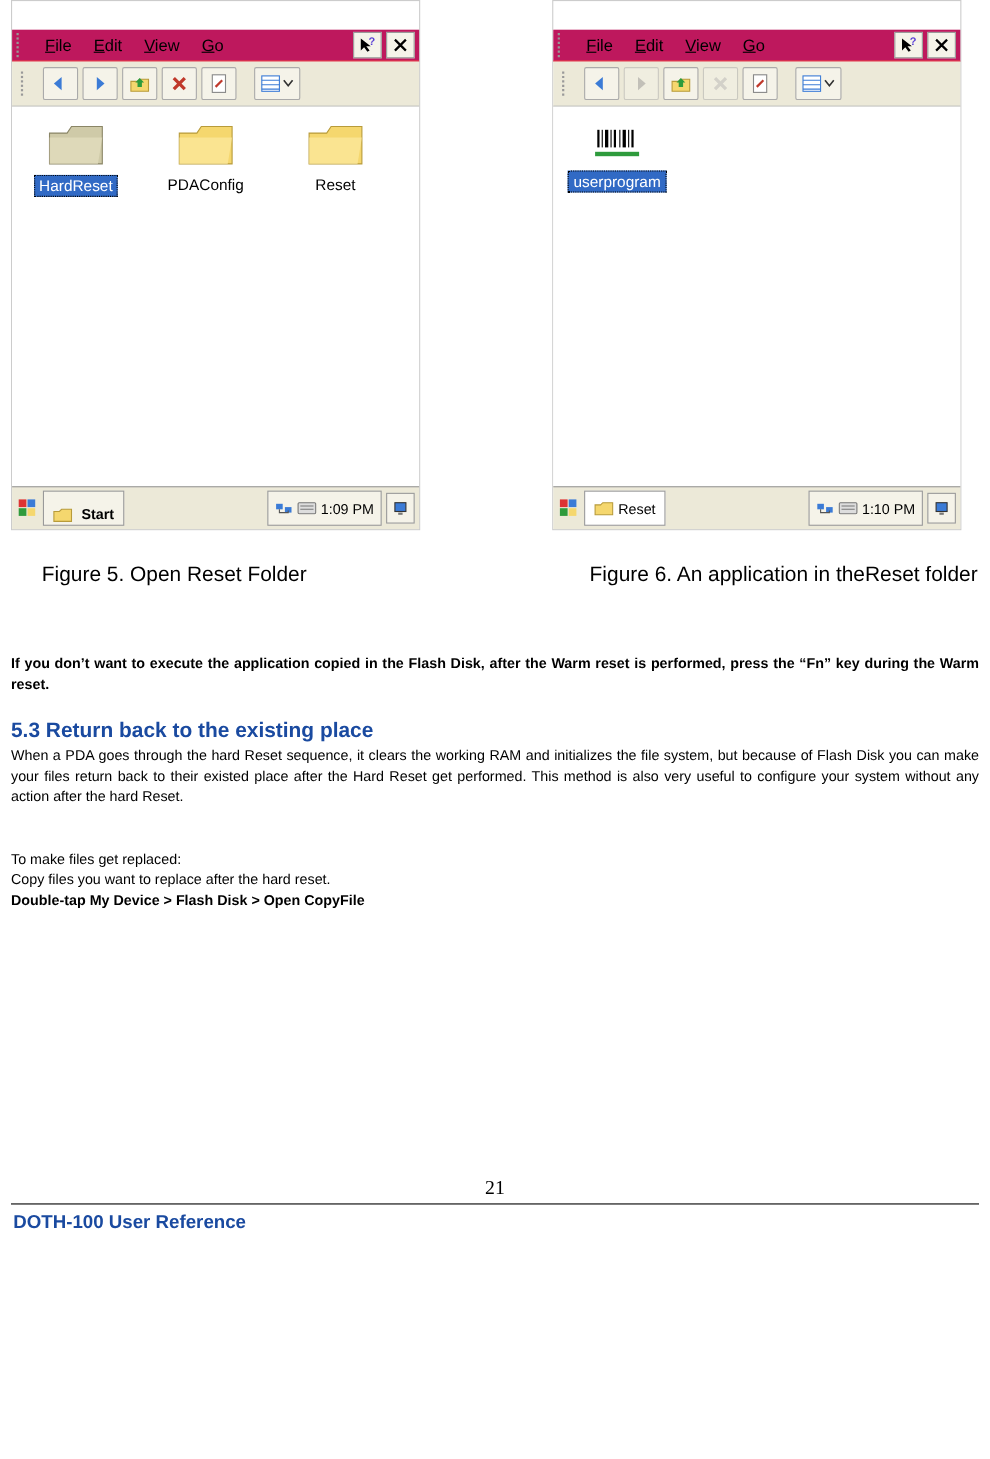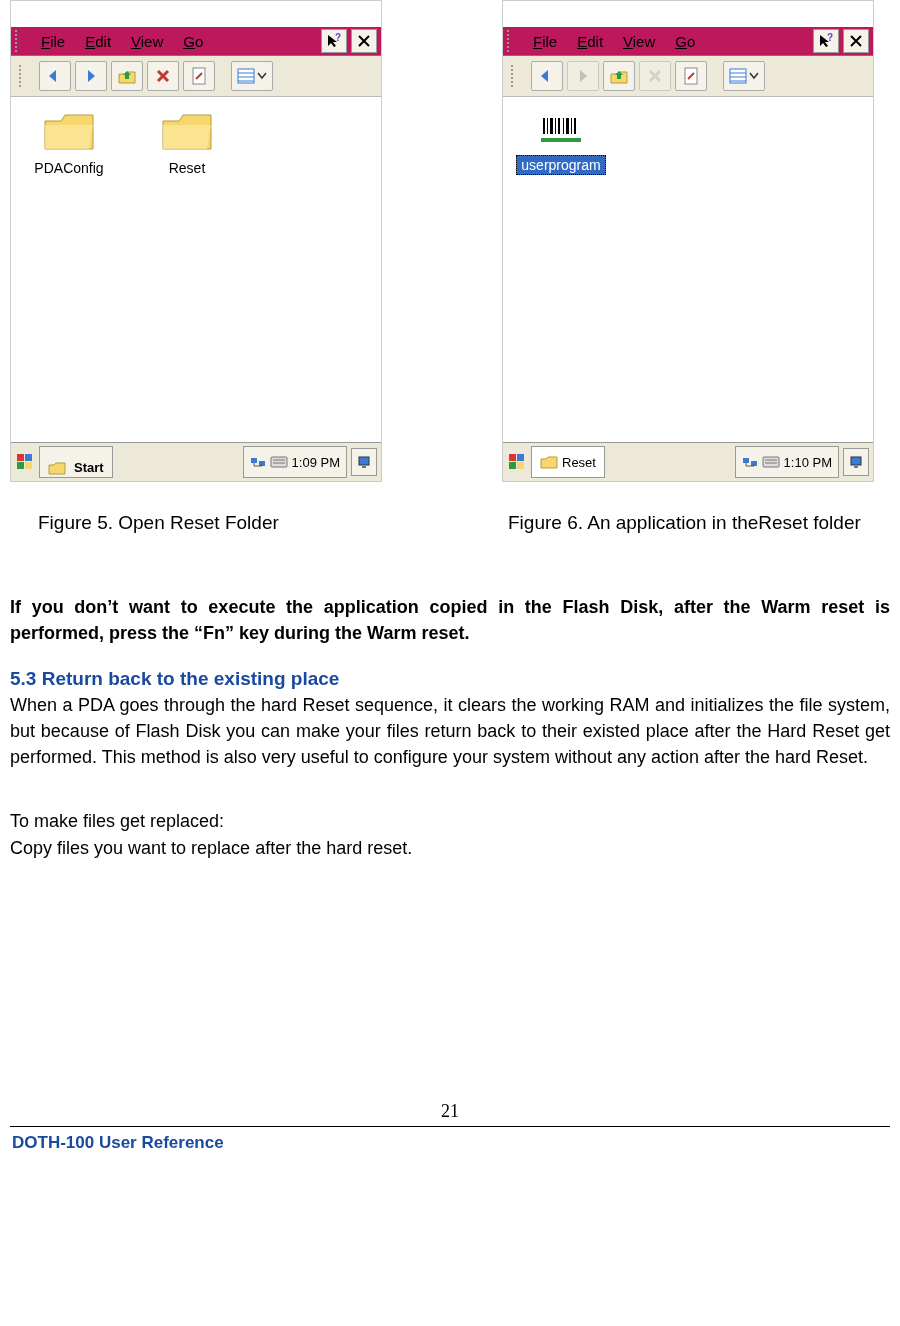--- a/index.html
+++ b/index.html
@@ -172,25 +172,26 @@
     width: 24px;
     height: 26px;
     border: 1px solid #999;
     background: #f5f3e9;
     display:flex;align-items:center;justify-content:center;
   }
   .captions {
     display: flex;
     font-size: 19px;
     margin: 20px 0 60px 0;
+    gap: 28px;
   }
   .cap-left { width: 470px; padding-left: 28px; }
   .cap-right { flex: 1; }
   .body-text {
-    font-size: 18px;
+    font-size: 13px;
     line-height: 1.45;
     text-align: justify;
   }
   .body-bold { font-weight: bold; }
   .section-heading {
     color: #1a4aa0;
     font-weight: bold;
     font-size: 19px;
     margin-top: 22px;
     margin-bottom: 2px;
@@ -280,20 +281,27 @@
               <line x1="1" y1="5" x2="17" y2="5" stroke="#3b7bd6"></line>
               <line x1="1" y1="9" x2="17" y2="9" stroke="#3b7bd6"></line>
               <line x1="1" y1="13" x2="17" y2="13" stroke="#3b7bd6"></line>
             </svg>
           <svg width="10" height="8" style="margin-left:2px">
               <path d="M1 1 L5 6 L9 1" stroke="#333" fill="none" stroke-width="1.5"></path>
             </svg>
         </div>
       </div>
       <div class="content-area">
+        <div class="icon-item">
+          <svg class="folder-icon" viewBox="0 0 56 44">
+              <path d="M4 12 L20 12 L24 6 L52 6 L52 40 L4 40 Z" fill="#cfcaa8" stroke="#8a8566"></path>
+              <path d="M4 16 L52 16 L48 40 L4 40 Z" fill="#e8e3c4" opacity=".6"></path>
+            </svg>
+          <div class="icon-label selected">HardReset</div>
+        </div>
         <div class="icon-item">
           <svg class="folder-icon" viewBox="0 0 56 44">
               <path d="M4 12 L20 12 L24 6 L52 6 L52 40 L4 40 Z" fill="#f5d76e" stroke="#b89b3a"></path>
               <path d="M4 16 L52 16 L48 40 L4 40 Z" fill="#fce9a0" opacity=".7"></path>
             </svg>
           <div class="icon-label">PDAConfig</div>
         </div>
         <div class="icon-item">
           <svg class="folder-icon" viewBox="0 0 56 44">
               <path d="M4 12 L20 12 L24 6 L52 6 L52 40 L4 40 Z" fill="#f5d76e" stroke="#b89b3a"></path>
@@ -464,20 +472,21 @@
     <div class="cap-right">Figure 6. An application in theReset folder</div>
   </div>
 
   <div class="body-text body-bold">If you don’t want to execute the application copied in the Flash Disk, after the Warm reset is performed, press the “Fn” key during the Warm reset.</div>
 
   <div class="section-heading">5.3 Return back to the existing place</div>
   <div class="body-text">When a PDA goes through the hard Reset sequence, it clears the working RAM and initializes the file system, but because of Flash Disk you can make your files return back to their existed place after the Hard Reset get performed. This method is also very useful to configure your system without any action after the hard Reset.</div>
 
   <div class="body-text" style="margin-top:38px">To make files get replaced:</div>
   <div class="body-text">Copy files you want to replace after the hard reset.</div>
+  <div class="body-text body-bold">Double-tap My Device &gt; Flash Disk &gt; Open CopyFile</div>
 
   <div class="footer">
     <div>21</div>
     <hr class="footer-rule">
     <div class="footer-ref">DOTH-100 User Reference</div>
   </div>
 
 </div>
 
 </body></html>

